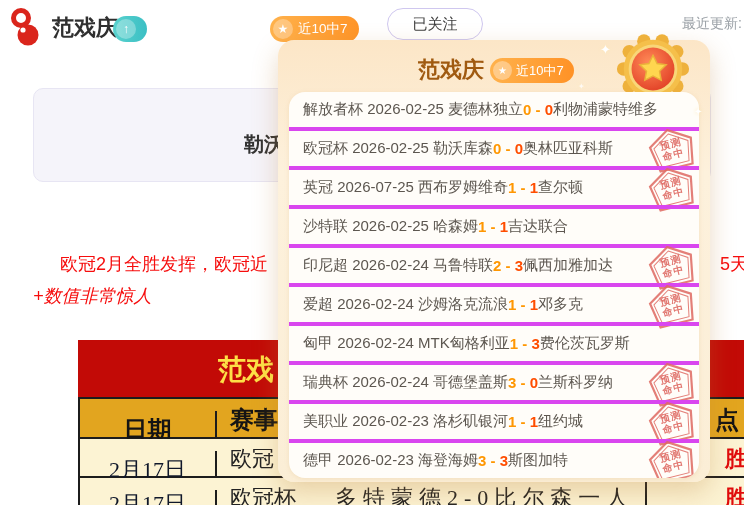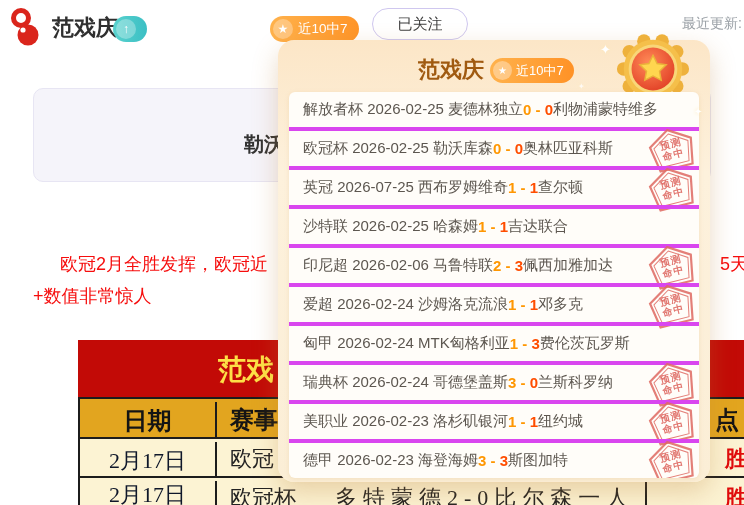--- a/index.html
+++ b/index.html
@@ -12,38 +12,38 @@
   
   #header-bar{left:0;top:0;width:744px;height:58px;background:#fff;z-index:5;}
   .logo{left:8px;top:7px;width:34px;height:42px;}
   .name{left:52px;top:13px;font-size:22px;font-weight:700;color:#2f2f2f;}
   .pill{height:26px;border-radius:13px;color:#fff;font-size:13.5px;
         display:flex;align-items:center;gap:5px;padding:0 11px 0 3px;box-sizing:border-box;}
   .pill .circ{width:20px;height:20px;border-radius:50%;background:rgba(255,255,255,.3);
         display:flex;align-items:center;justify-content:center;color:#fff;font-size:12px;font-weight:700;}
   .badge-teal{left:113px;top:16px;background:linear-gradient(90deg,#5ad2ce,#3bbfc4);}
   .badge-orange{left:270px;top:16px;background:linear-gradient(90deg,#ffb24c,#ff9528);}
-  .follow{left:372px;top:8px;width:94px;height:30px;border:1px solid #cfc7ef;border-radius:16px;
+  .follow{left:387px;top:8px;width:94px;height:30px;border:1px solid #cfc7ef;border-radius:16px;
         background:#fff;color:#3d3d3d;font-size:15px;display:flex;align-items:center;justify-content:center;cursor:pointer;}
   .update{left:682px;top:15px;font-size:14px;color:#9aa0a6;white-space:nowrap;}
 
   
   .soft-box{left:33px;top:88px;width:676px;height:92px;background:#f5f4fa;border:1px solid #e7e5f3;border-radius:10px;z-index:1;}
   .soft-box span{position:absolute;left:210px;top:42px;font-size:20px;font-weight:700;color:#333;}
   .redtext{font-size:18px;color:#f60d0d;z-index:1;white-space:nowrap;}
   .red1{left:60px;top:252px;}
   .red1b{left:720px;top:252px;}
-  .red2{left:33px;top:284px;}
+  .red2{left:33px;top:284px;font-style:italic;}
 
   .serif{font-family:"Liberation Serif","DejaVu Serif",serif;}
   .t-title{left:78px;top:340px;width:666px;height:57px;background:#c20a06;z-index:1;}
   .t-title span{position:absolute;left:140px;top:11px;font-size:28px;font-weight:700;color:#fde047;}
   .t-head{left:78px;top:397px;width:666px;height:42px;background:#e2a51f;box-sizing:border-box;
           border-top:2px solid #1c1c1c;border-bottom:2px solid #1c1c1c;border-left:2px solid #1c1c1c;z-index:1;}
-  .t-col1{position:absolute;left:0;top:3px;width:137px;height:100%;border-right:2px solid #1c1c1c;
+  .t-col1{position:absolute;left:0;top:12px;width:137px;height:100%;border-right:2px solid #1c1c1c;
           display:flex;align-items:center;justify-content:center;box-sizing:border-box;}
   .t-head .t-col1, .t-head .cell{font-size:24px;font-weight:700;color:#141414;}
   .t-head .cell{position:absolute;left:150px;top:5px;}
   .t-head .cellR{position:absolute;left:635px;top:5px;font-size:24px;font-weight:700;color:#141414;}
   .t-row{left:78px;width:666px;background:#fcf3d3;box-sizing:border-box;border-left:2px solid #1c1c1c;z-index:1;}
   .t-row1{top:439px;height:39px;border-bottom:2px solid #1c1c1c;}
   .t-row2{top:478px;height:27px;overflow:hidden;}
   .t-row .t-col1{font-size:22px;color:#0f172a;text-align:center;}
   .t-row .cell{position:absolute;left:150px;top:5px;font-size:22px;color:#222;}
   .t-row .cellMid{position:absolute;left:255px;top:5px;font-size:22px;color:#222;letter-spacing:6px;white-space:nowrap;}
@@ -56,21 +56,21 @@
          box-shadow:0 10px 26px rgba(190,130,60,.30);}
   .p-title{left:140px;top:15px;font-size:22px;font-weight:700;color:#a05a10;}
   .p-badge{left:212px;top:18px;height:25px;border-radius:13px;color:#fff;font-size:13px;
            background:linear-gradient(90deg,#ffb24c,#ff9226);
            display:flex;align-items:center;gap:4px;padding:0 10px 0 3px;box-sizing:border-box;}
   .p-badge .circ{width:19px;height:19px;border-radius:50%;background:rgba(255,255,255,.35);
            display:flex;align-items:center;justify-content:center;font-size:10px;color:#fff;}
   .medal{left:336px;top:-12px;width:78px;height:78px;}
   .sparkle{color:#fff;text-shadow:0 0 4px #ffe9b8;z-index:21;}
 
-  .panel{left:11px;top:52px;width:410px;height:386px;background:#fffdf9;border-radius:6px;
+  .panel{left:11px;top:52px;width:410px;height:386px;background:#fffdf9;border-radius:16px;
          display:flex;flex-direction:column;overflow:hidden;box-shadow:0 1px 4px rgba(220,180,120,.25);}
   .mrow{flex:1;display:flex;align-items:center;padding:0 14px;position:relative;
         font-size:15px;color:#5d5750;border-top:4px solid #d946ef;white-space:nowrap;cursor:pointer;}
   .mrow:first-child{border-top:none;}
   .hs{font-weight:700;color:#ff9702;}
   .sep{font-weight:700;color:#ff9702;white-space:pre;}
   .as{font-weight:700;color:#ff4d00;}
 
   .stamp{position:absolute;right:4px;top:50%;width:46px;height:42px;
          transform:translateY(-50%) rotate(-14deg);opacity:.85;}
@@ -216,21 +216,21 @@
 
     <div class="mrow">
       <span>沙特联 2026-02-25 哈森姆</span>
         <span class="hs">1</span>
         <span class="sep"> - </span>
         <span class="as">1</span>
         <span>吉达联合</span>
     </div>
 
     <div class="mrow">
-      <span>印尼超 2026-02-06 马鲁特联</span>
+      <span>印尼超 2026-02-24 马鲁特联</span>
         <span class="hs">2</span>
         <span class="sep"> - </span>
         <span class="as">3</span>
         <span>佩西加雅加达</span>
       <span class="stamp">
         <svg viewBox="0 0 46 42">
             <g stroke="#df6a62" fill="none">
               <polygon points="23,1.5 44,14.5 39.5,40 6.5,40 2,14.5" stroke-width="2.2"></polygon>
               <polygon points="23,5.5 40.5,16.5 36.7,36.5 9.3,36.5 5.5,16.5" stroke-width="1"></polygon>
             </g>

